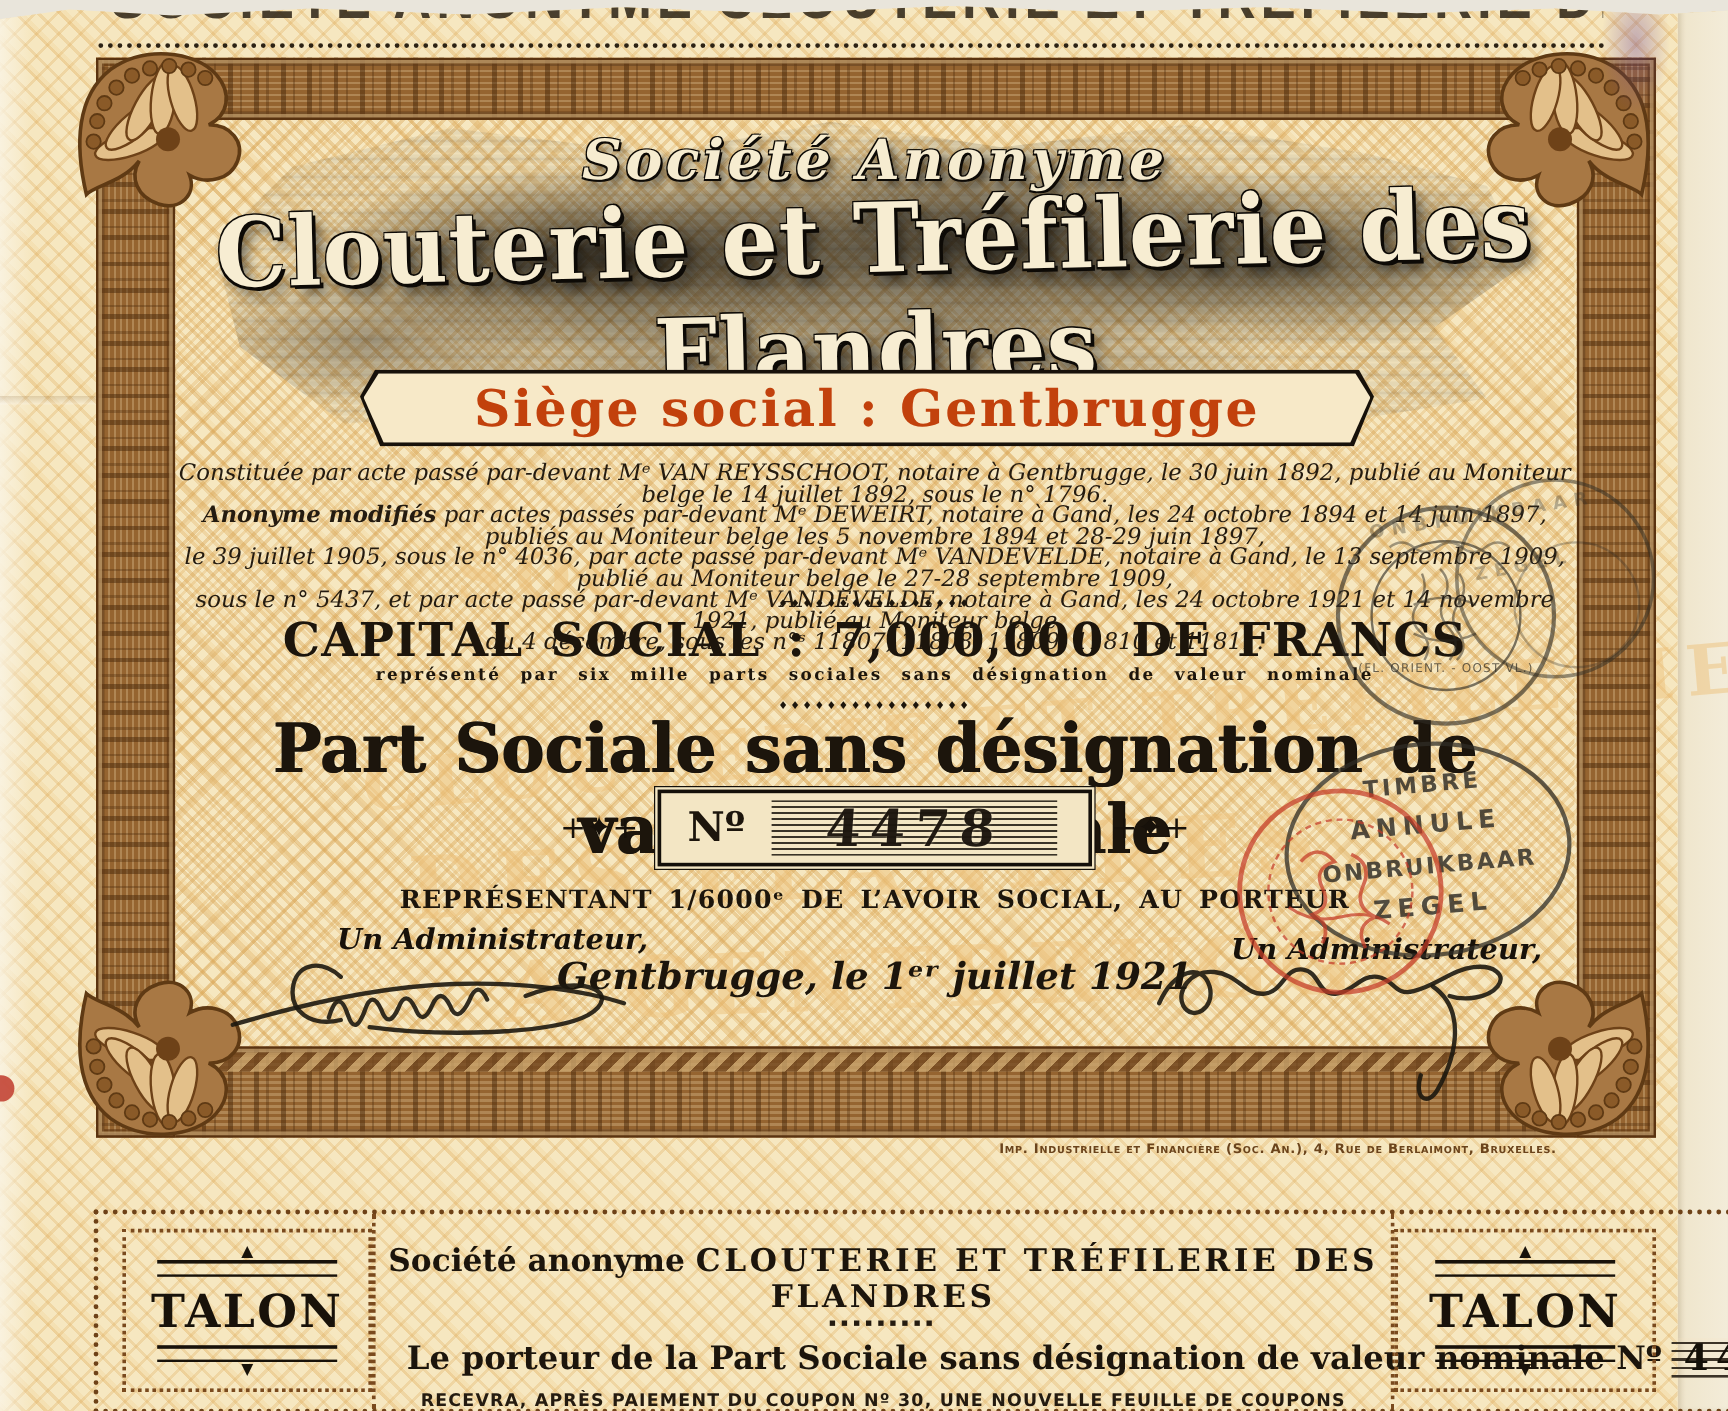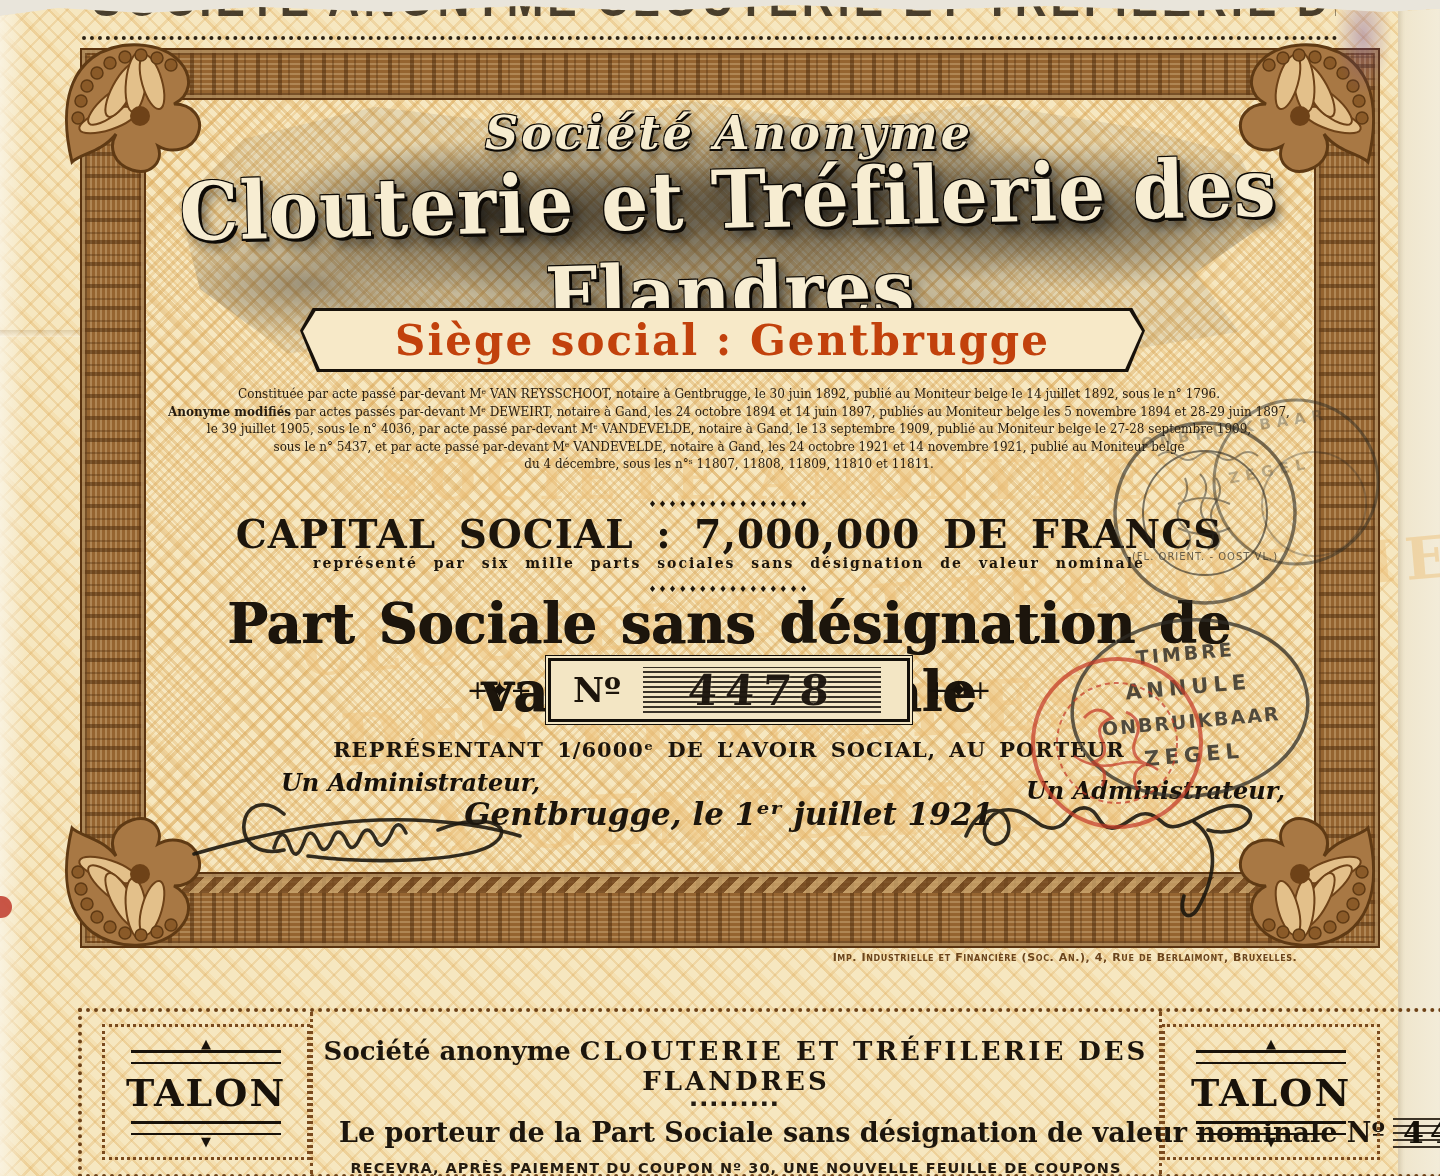--- a/index.html
+++ b/index.html
@@ -62,21 +62,21 @@
   .ctr{left:146px;width:1166px;text-align:center;z-index:10;color:#1c150c;}
   .title-sa{top:106px;font-size:46px;font-weight:900;font-style:italic;color:#f6ecd0;letter-spacing:3px;
     text-shadow:2px 2px 0 #0d0a06,-1px -1px 0 #0d0a06,1px -1px 0 #0d0a06,-1px 2px 0 #0d0a06,5px 6px 8px rgba(0,0,0,.55);}
   .title-main{top:160px;font-size:74px;font-weight:900;color:#f7edd2;letter-spacing:1px;transform:rotate(-1.3deg) scaleY(1.08);
     text-shadow:3px 3px 0 #0d0a06,-1px -1px 0 #0d0a06,1px -1px 0 #0d0a06,-1px 2px 0 #0d0a06,7px 8px 10px rgba(0,0,0,.5);}
   .banner{left:300px;top:308px;width:845px;height:64px;z-index:10;background:#17110a;
     clip-path:polygon(1.5% 0,98.5% 0,100% 35%,98% 100%,2% 100%,0 35%);}
   .banner-in{position:absolute;inset:3px;background:#f7e9c8;display:flex;align-items:center;justify-content:center;
     clip-path:polygon(1.5% 0,98.5% 0,100% 35%,98% 100%,2% 100%,0 35%);
     font-size:42px;font-weight:700;color:#c2410c;letter-spacing:2px;}
-  .legal{top:386px;font-size:12px;line-height:17.6px;color:#241b10;}
+  .legal{top:386px;font-size:19px;line-height:17.6px;color:#241b10;font-style:italic;}
   .legal b{font-weight:700;}
   .diam{font-family:"DejaVu Sans","Liberation Sans",sans-serif;font-size:9px;letter-spacing:2px;color:#1d160c;}
   .cap1{top:511px;font-size:39px;font-weight:700;letter-spacing:1px;word-spacing:8px;}
   .cap2{top:555px;font-size:14px;font-weight:700;letter-spacing:2px;word-spacing:9px;}
   .part-title{top:593px;font-size:54px;font-weight:900;word-spacing:5px;transform:scaleY(1.05);
     text-shadow:1px 0 0 #14100a;}
   .numrow{top:658px;display:flex;align-items:center;justify-content:center;gap:16px;}
   .flank{font-family:"DejaVu Sans","Liberation Sans",sans-serif;font-size:26px;color:#17110a;}
   .numbox{width:356px;height:58px;border:3px solid #14100a;box-shadow:0 0 0 2px #f3e6c4,0 0 0 3px #14100a;
     background:#f3e6c4;display:flex;align-items:center;}

